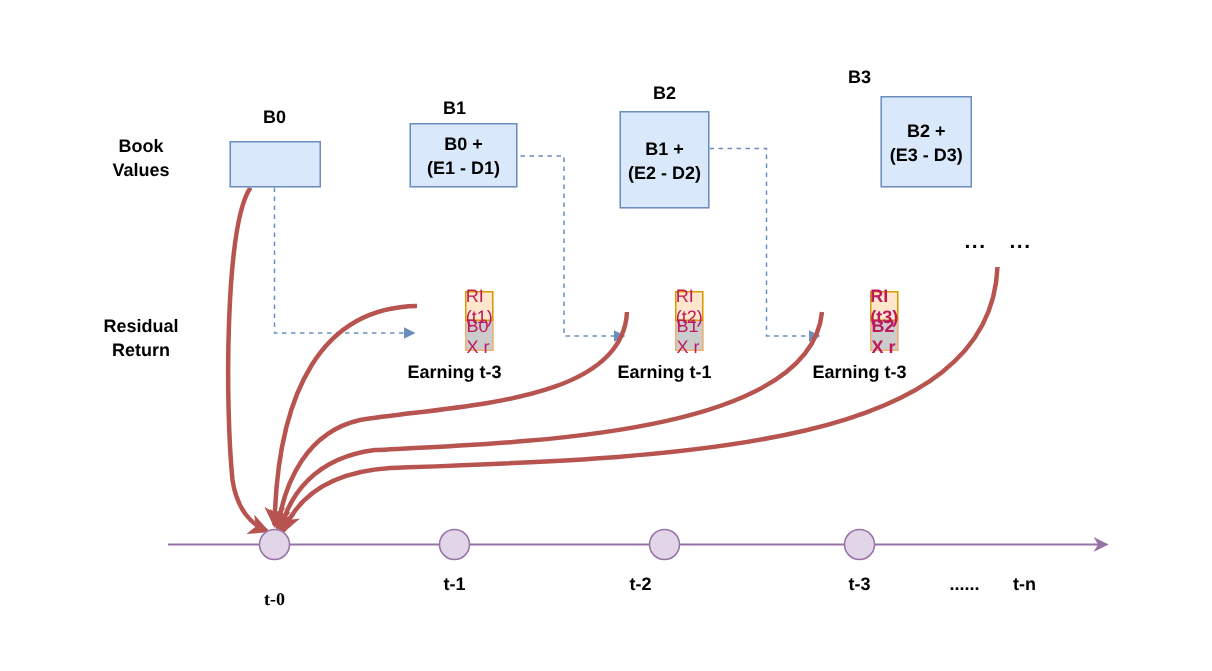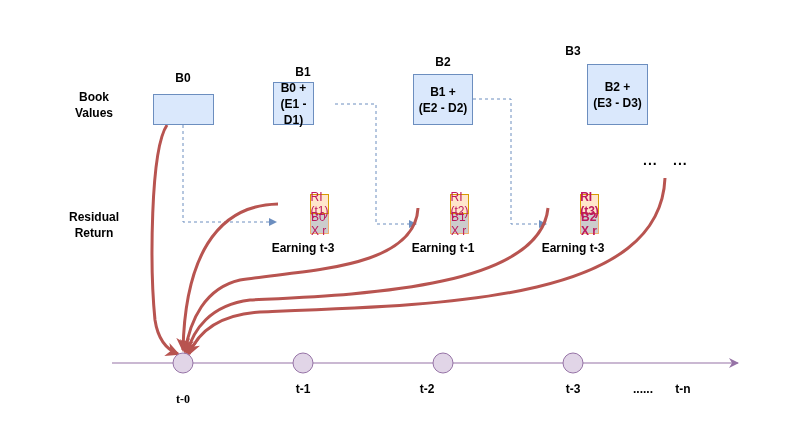--- a/index.html
+++ b/index.html
@@ -69,25 +69,25 @@
   <div>Residual</div>
   <div>Return</div>
 </div>
 
 <div class="lbl" style="left:163px; top:70px; width:40px;">B0</div>
 <div class="lbl" style="left:283px; top:64px; width:40px;">B1</div>
 <div class="lbl" style="left:423px; top:54px; width:40px;">B2</div>
 <div class="lbl" style="left:553px; top:43px; width:40px;">B3</div>
 
 <div class="bbox" style="left:153px; top:94px; width:61px; height:31px;"></div>
-<div class="bbox" style="left:273px; top:82px; width:41px; height:43px;">
+<div class="bbox" style="left:273px; top:82px; width:72px; height:43px;">
   <div>B0 +</div>
   <div>(E1 - D1)</div>
 </div>
-<div class="bbox" style="left:413px; top:74px; width:60px; height:51px;">
+<div class="bbox" style="left:413px; top:74px; width:60px; height:65px;">
   <div>B1 +</div>
   <div>(E2 - D2)</div>
 </div>
 <div class="bbox" style="left:543px; top:64px; width:61px; height:61px;margin-left:44px;">
   <div>B2 +</div>
   <div>(E3 - D3)</div>
 </div>
 
 <div class="ri" style="left:278px; top:194px;">
   <div class="ri-top">RI (t1)</div>

